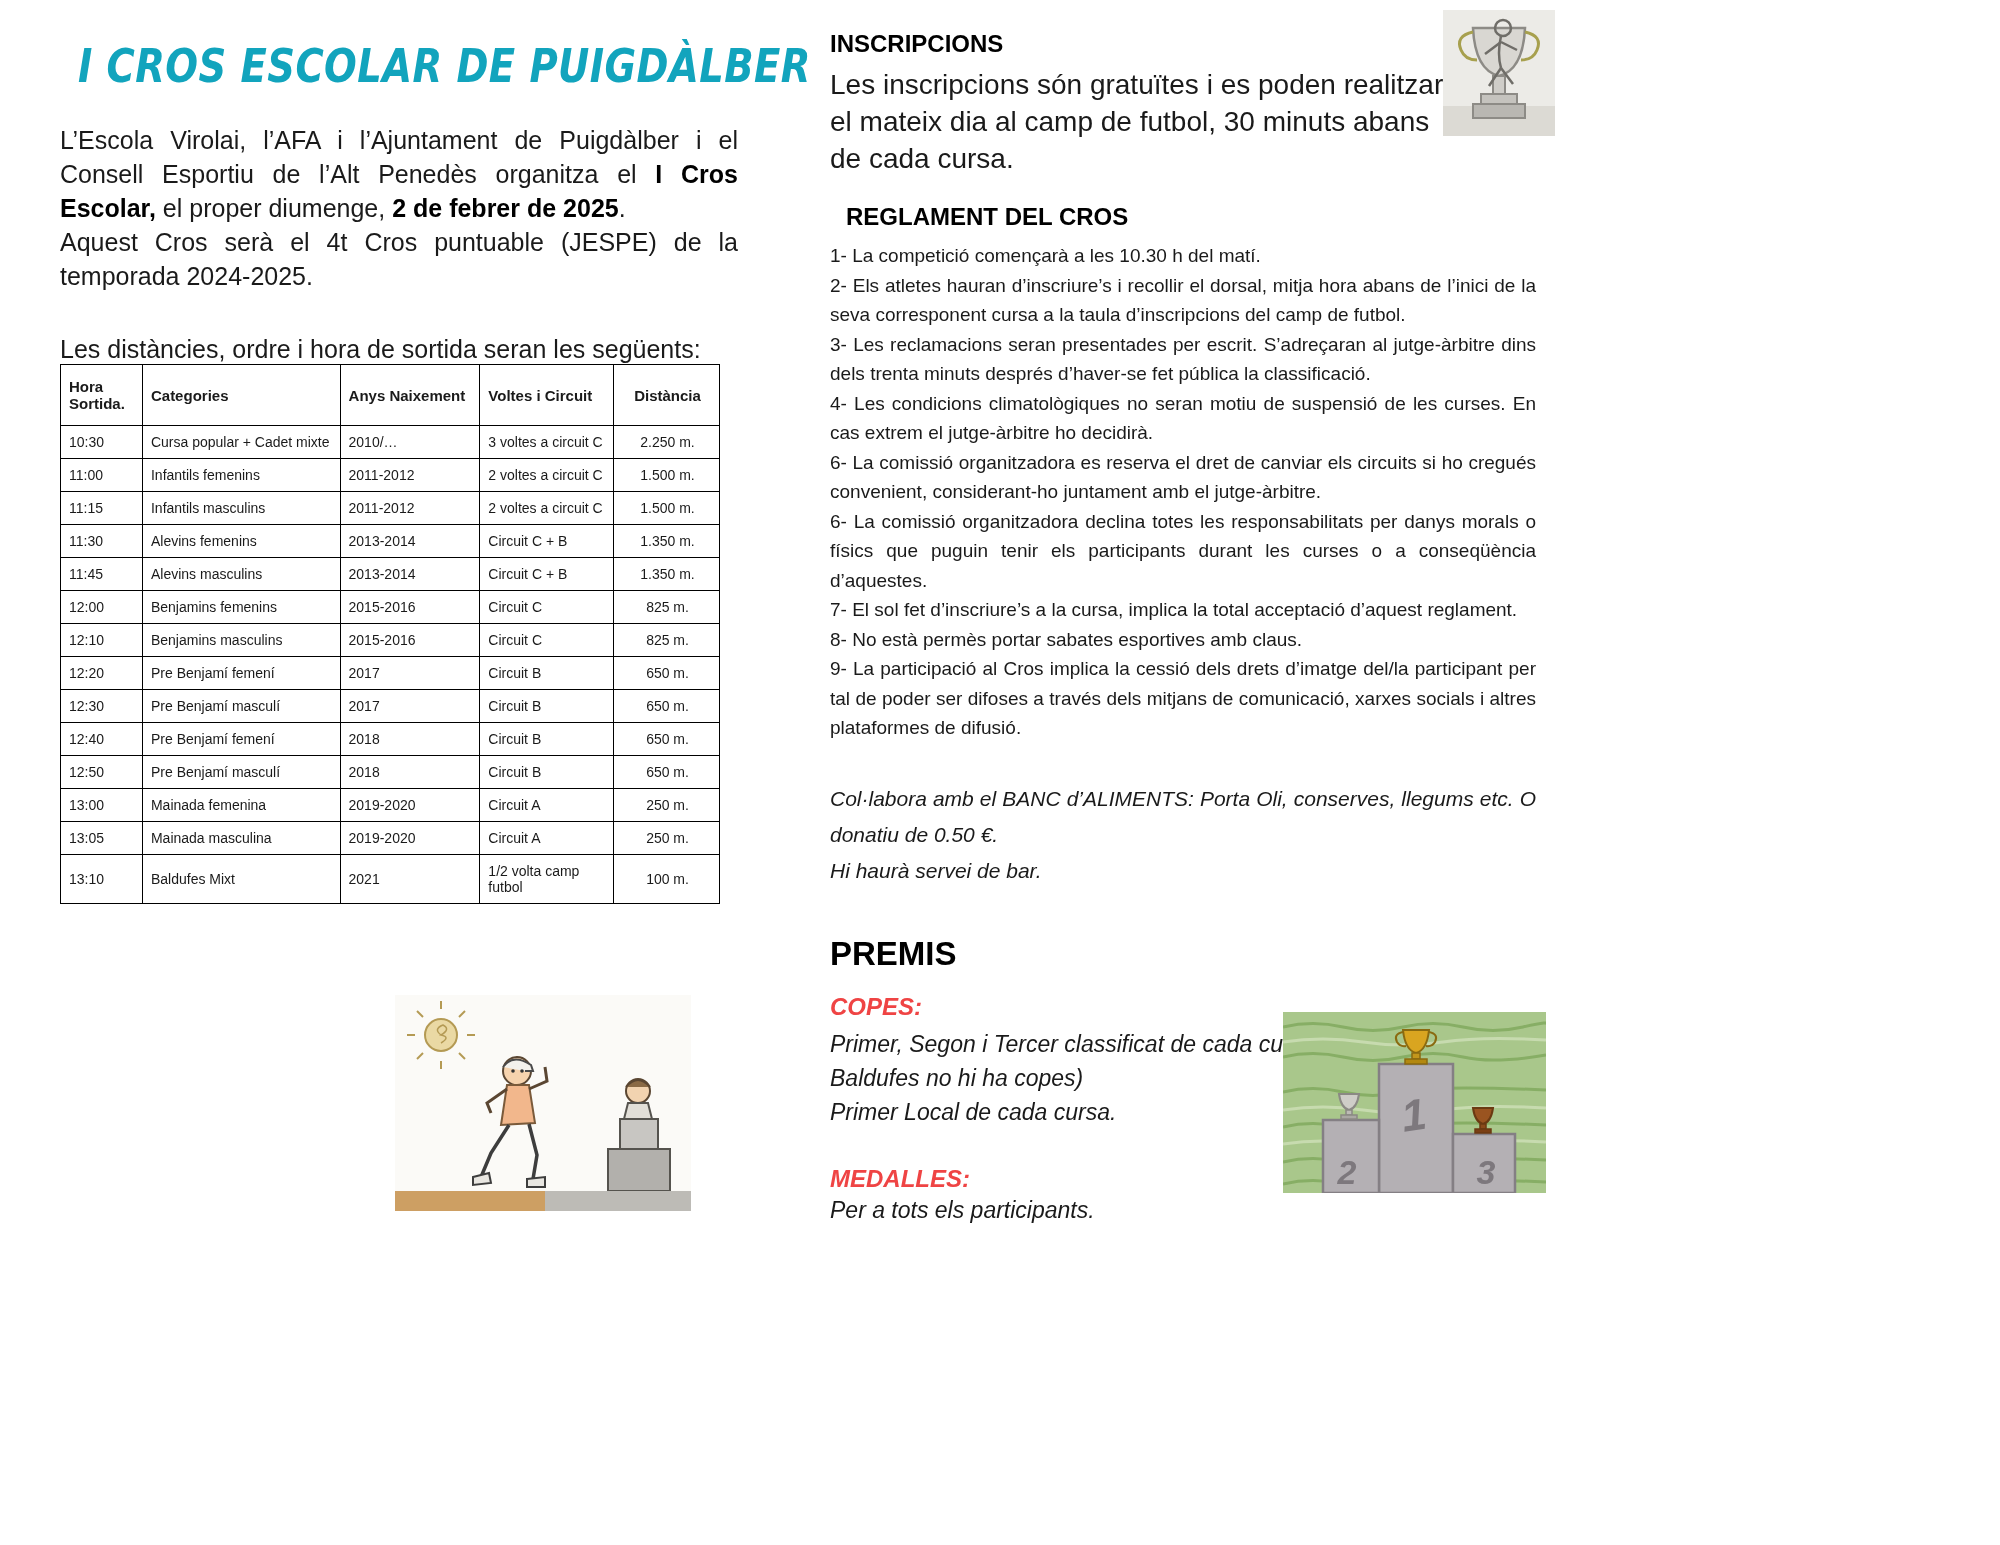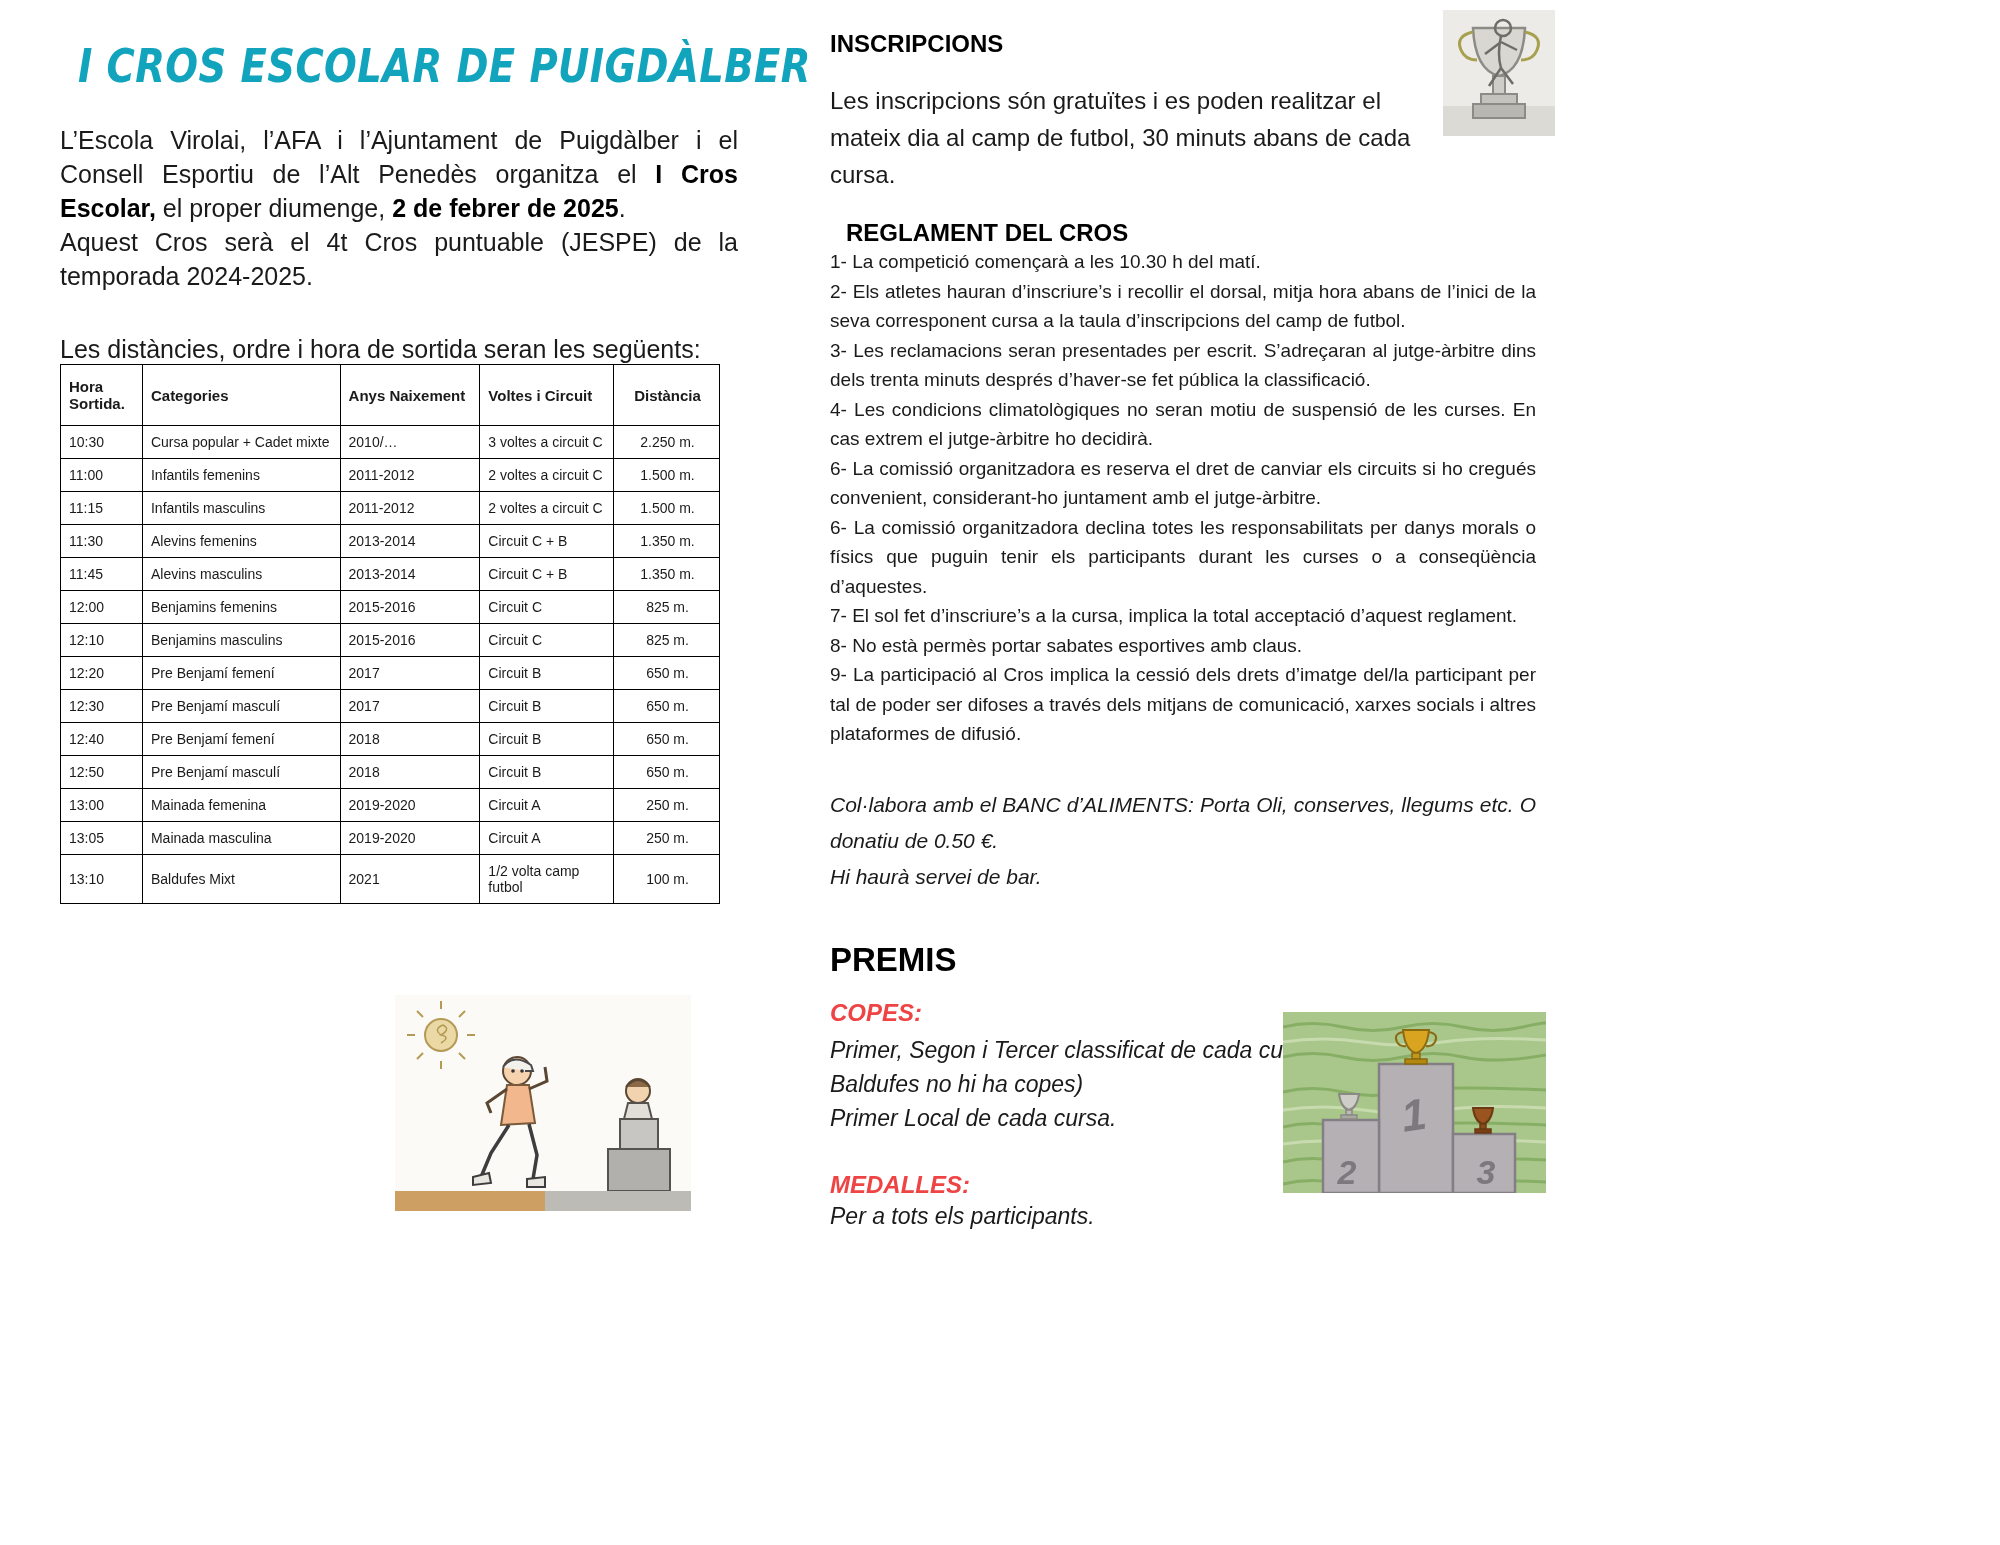--- a/index.html
+++ b/index.html
@@ -20,23 +20,23 @@
   table.schedule { border-collapse:collapse; width:660px; background:#fff; }
   table.schedule th, table.schedule td { border:1.5px solid #000; vertical-align:middle; }
   table.schedule th { font-size:15px; font-weight:bold; text-align:left; padding:13px 6px 13px 8px; }
   table.schedule th.c-center { text-align:center; }
   table.schedule td { font-size:14px; padding:8px 6px 8px 8px; }
   table.schedule td.c-center { text-align:center; }
 
   
   .col-right { position:absolute; left:830px; top:30px; width:706px; }
   .h-small { font-size:24px; font-weight:bold; color:#000; }
-  .insc-text { margin-top:24px; width:618px; font-size:24px; line-height:37px; }
+  .insc-text { margin-top:8px; width:618px; font-size:28px; line-height:37px; }
   .regl-title { margin-top:26px; margin-left:16px; }
-  .rules { list-style:none; font-size:19px; line-height:29.5px; text-align:justify; }
+  .rules { list-style:none; margin-top:10px; font-size:19px; line-height:29.5px; text-align:justify; }
   .collabora { margin-top:38px; font-style:italic; font-size:21px; line-height:36px; text-align:justify; }
   .collabora-bar { font-style:italic; font-size:21px; line-height:36px; }
   .premis-title { margin-top:46px; font-size:33px; font-weight:bold; color:#000; }
   .prize-label { margin-top:20px; font-size:24px; font-weight:bold; font-style:italic; color:#ef4444; }
   .prize-text { font-style:italic; font-size:23px; line-height:34px; margin-top:6px; width:700px; }
   .prize-text2 { font-style:italic; font-size:23px; line-height:34px; margin-top:0; }
   .medalles-label { margin-top:36px; }
 
   
   .img-trophy { position:absolute; left:1443px; top:10px; width:112px; height:126px; }

